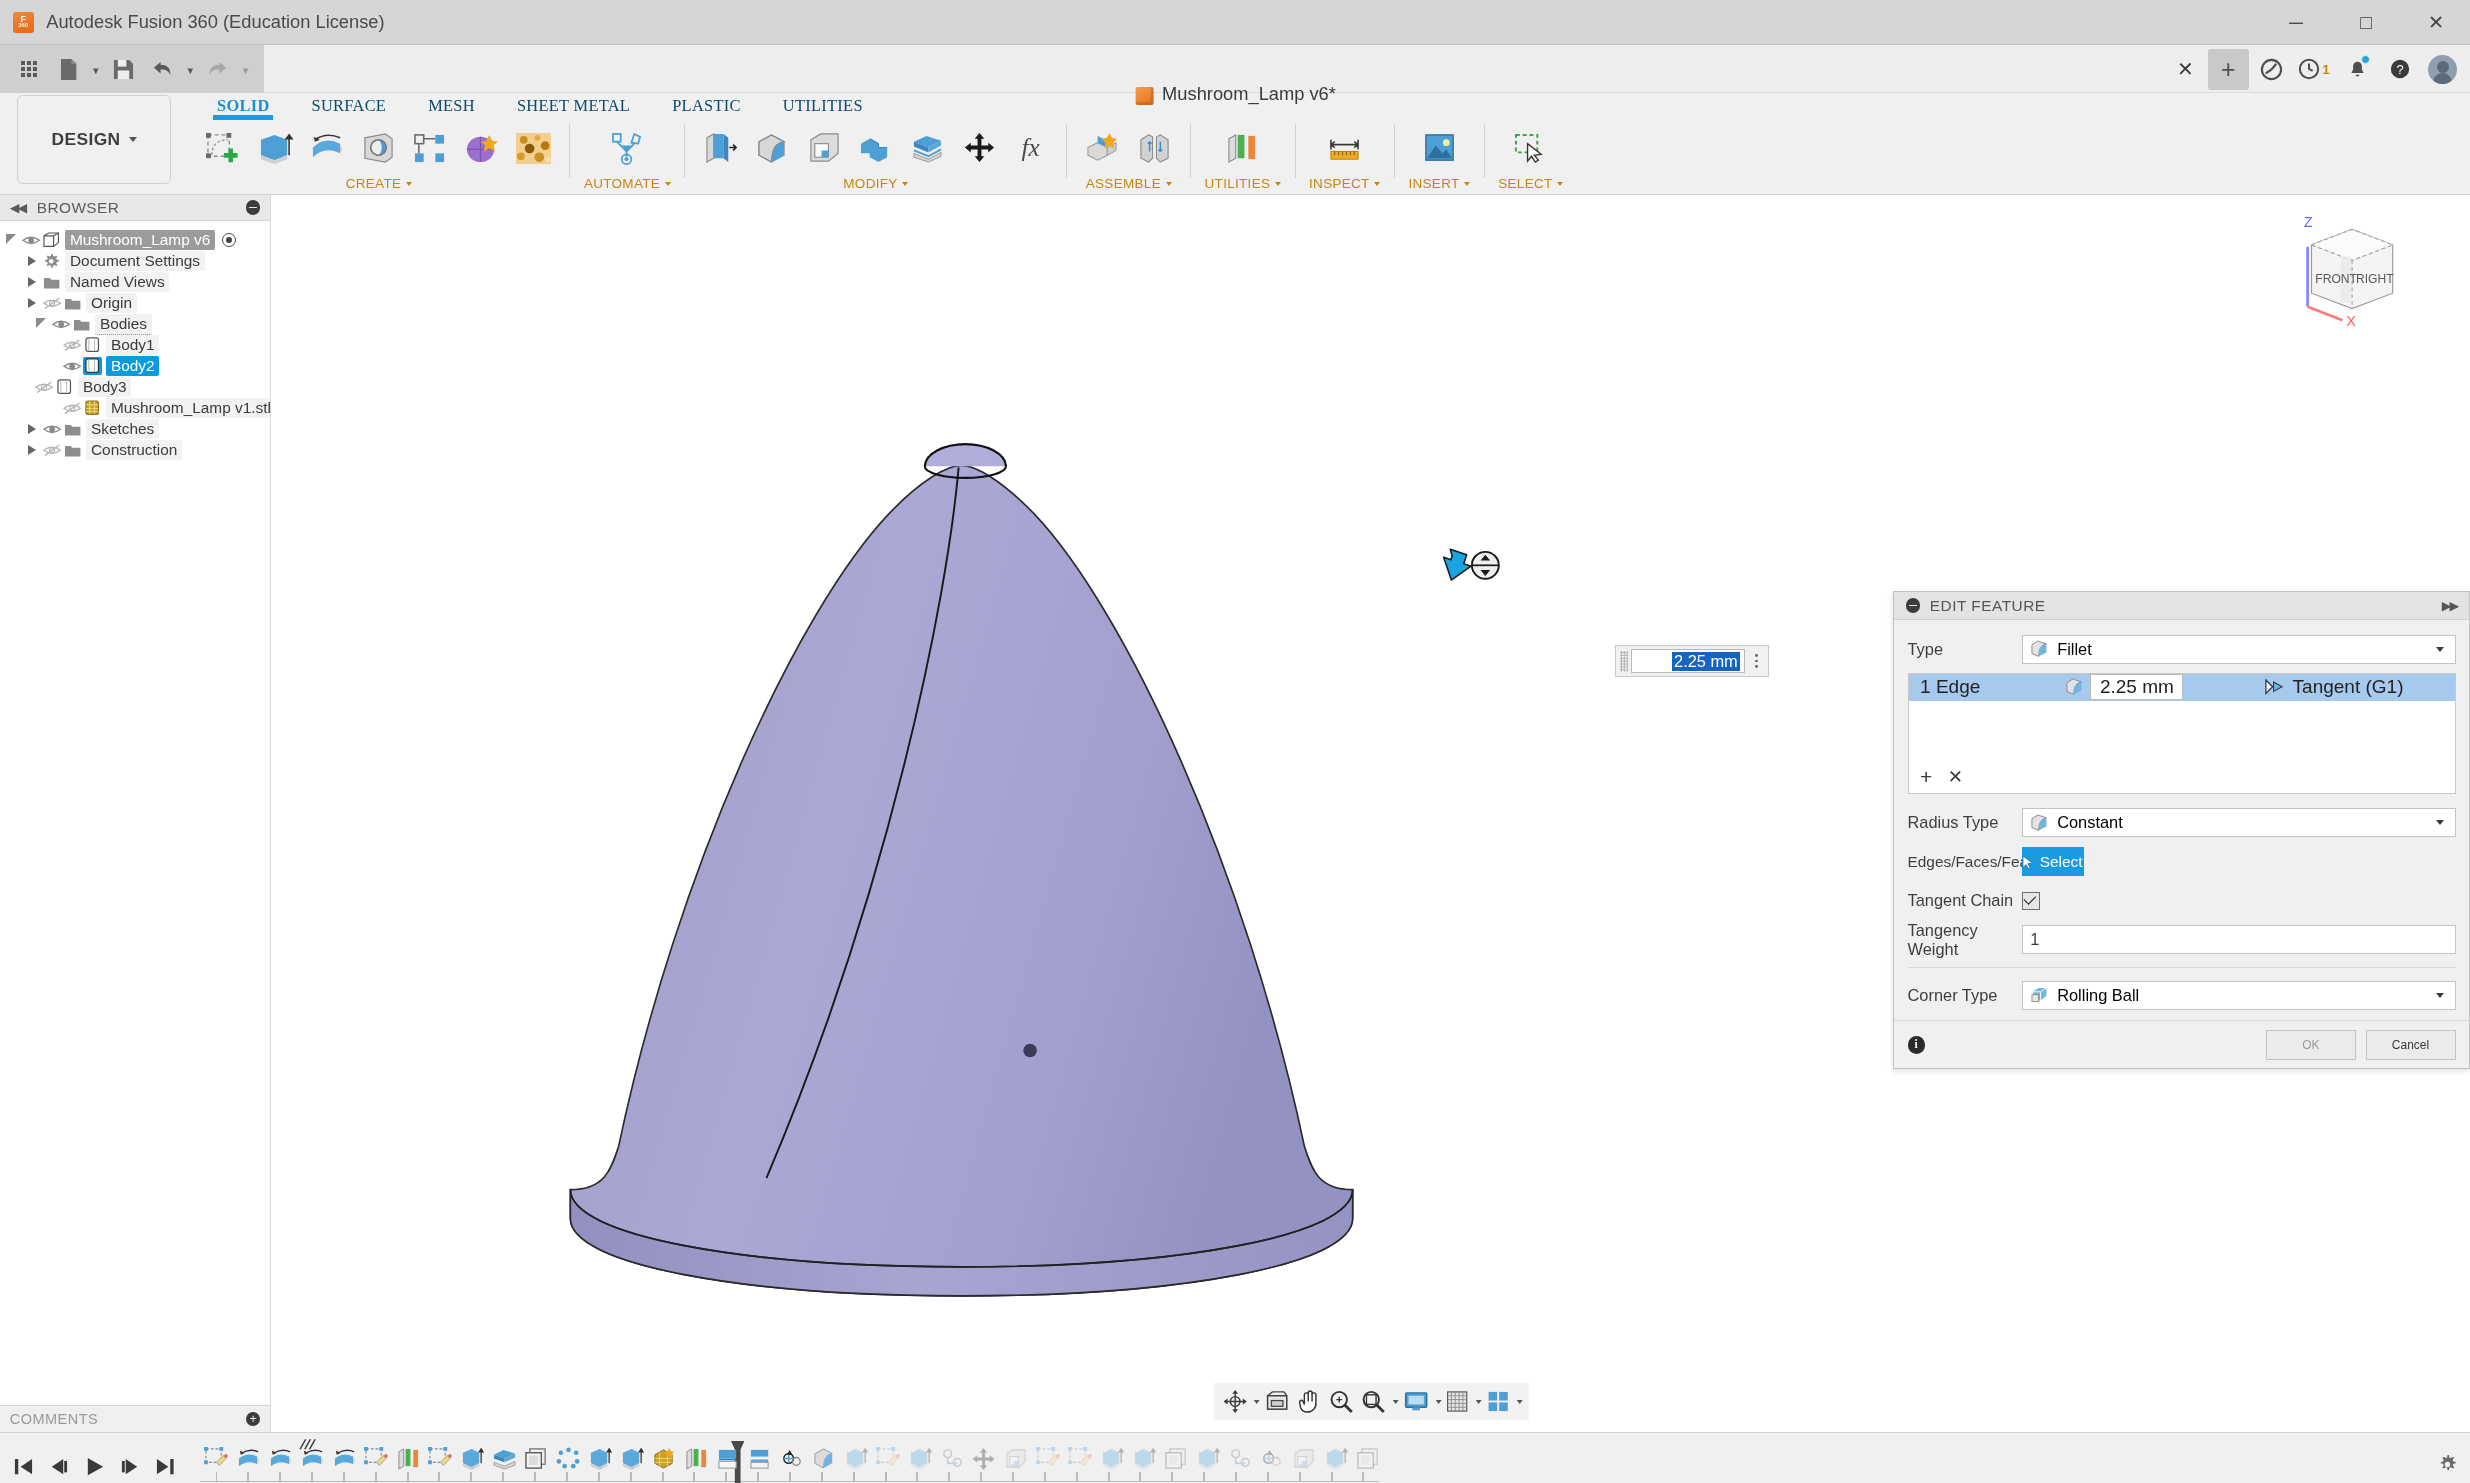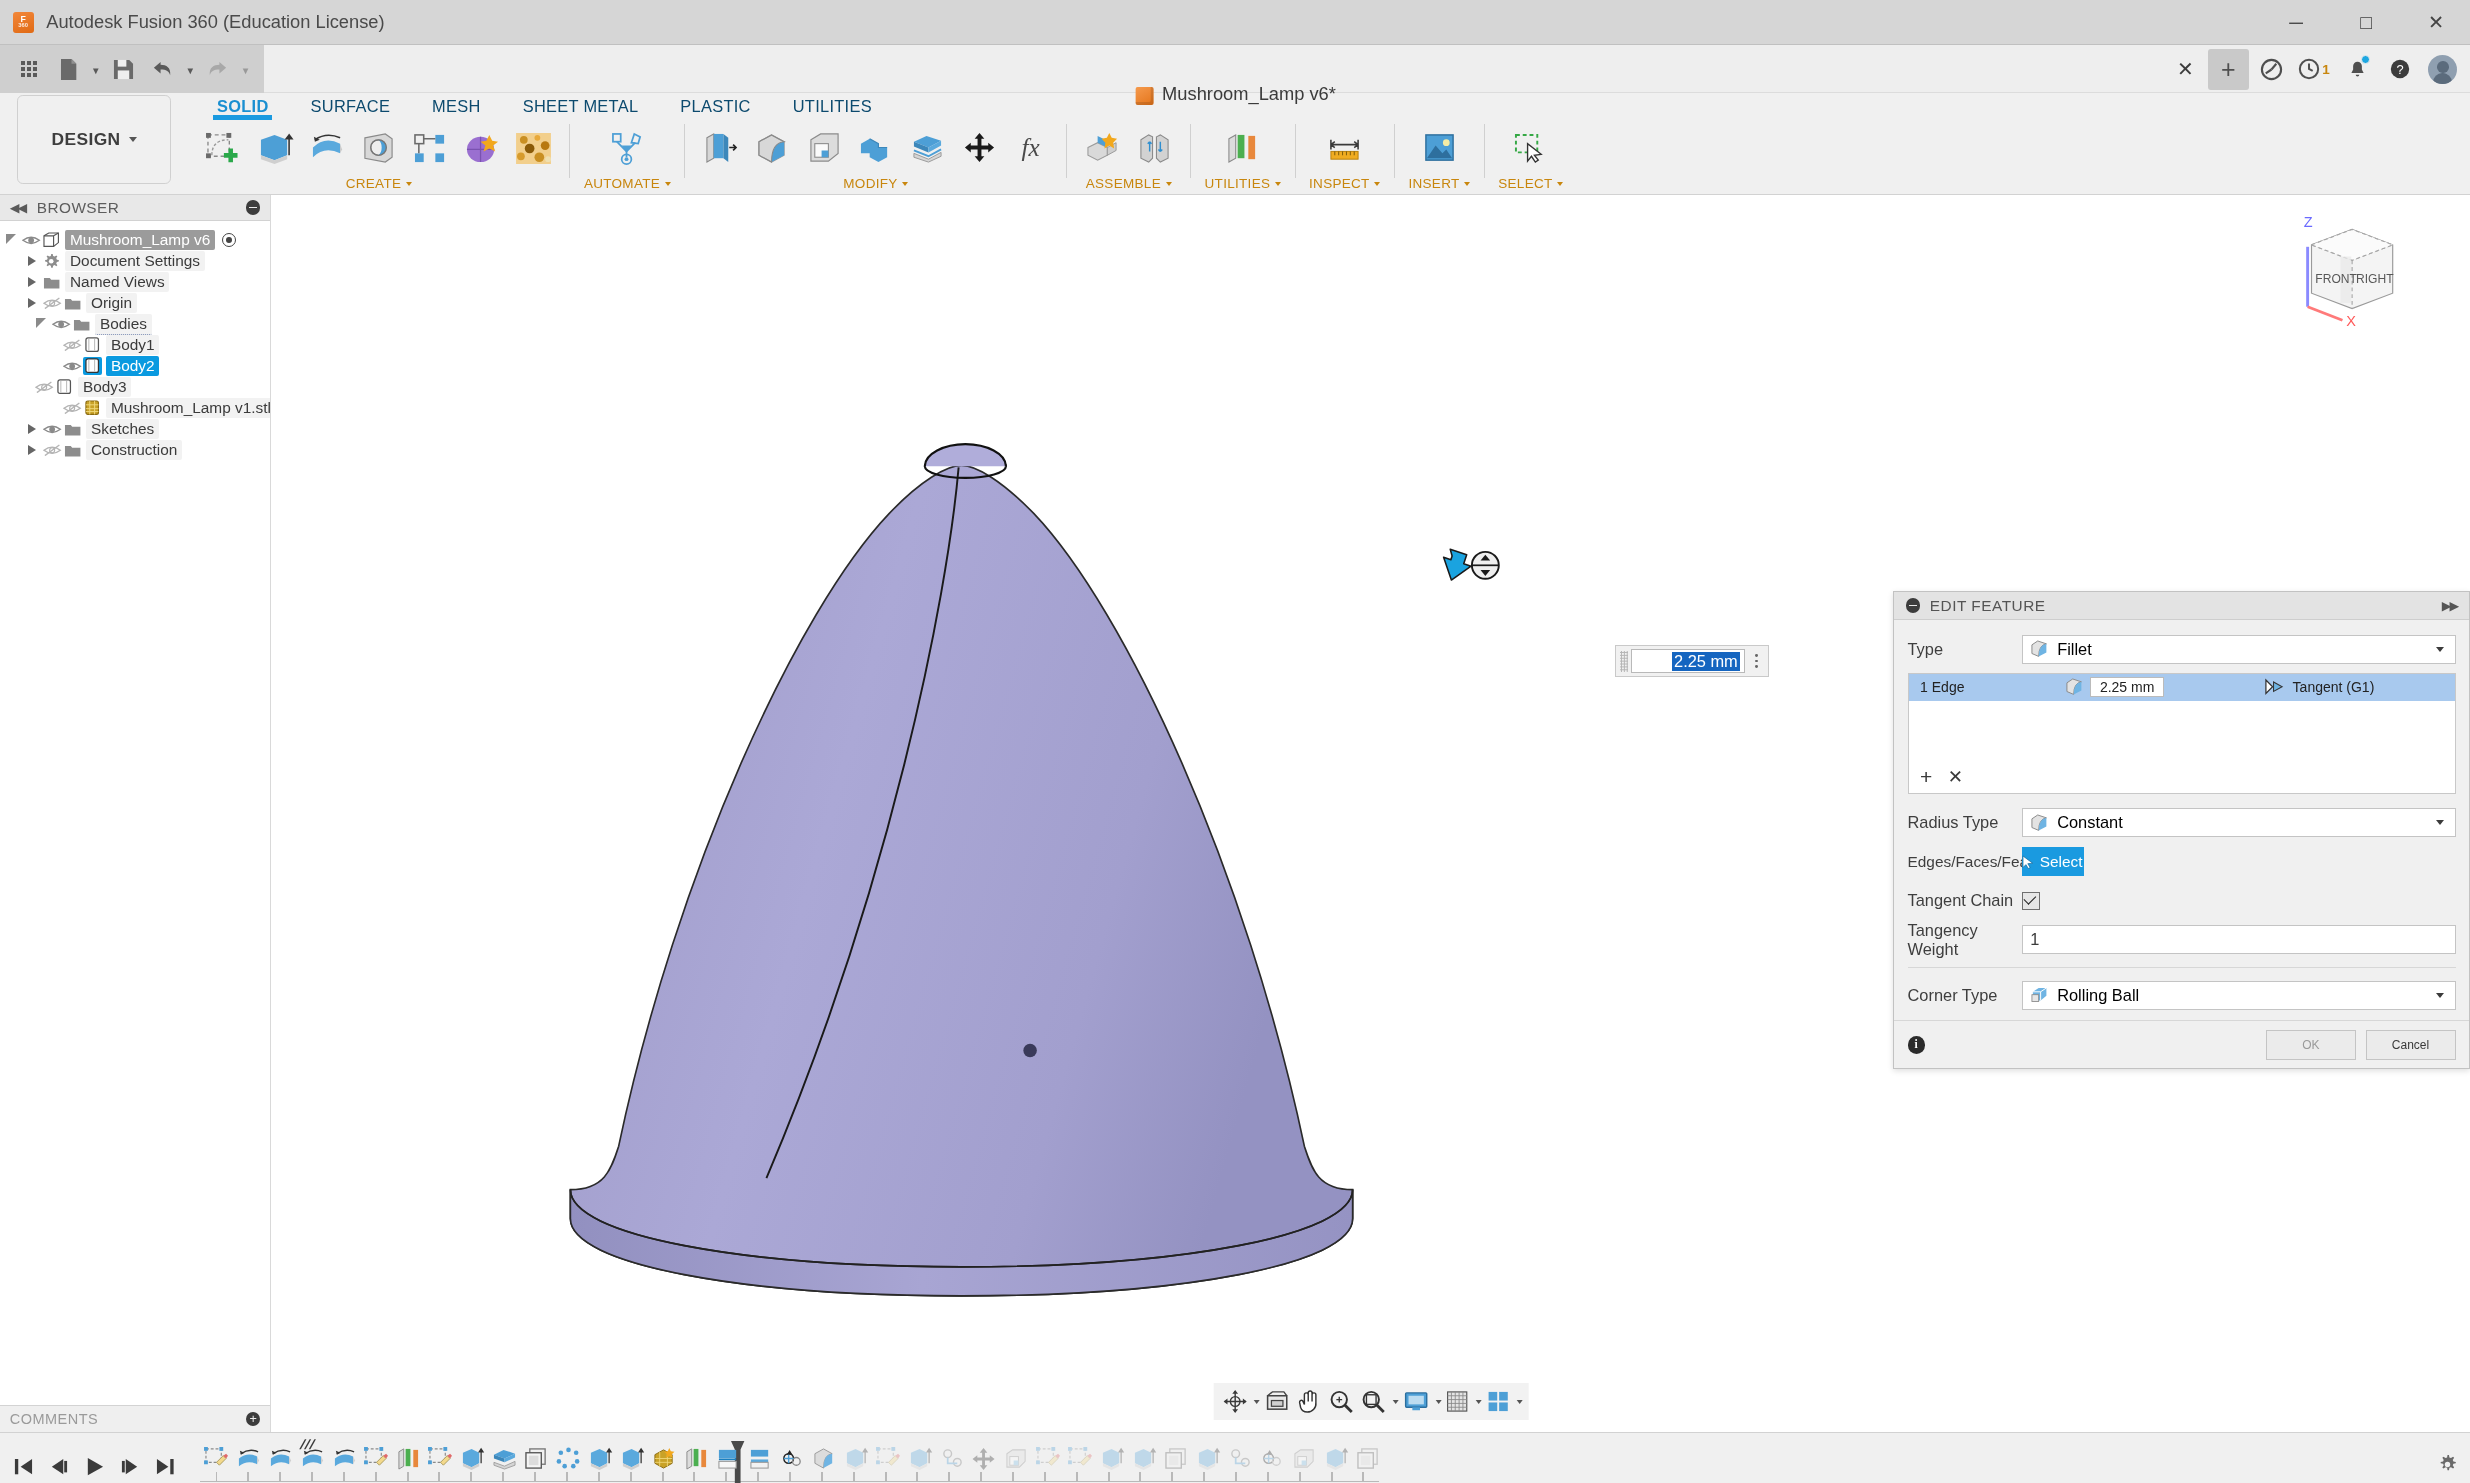--- a/index.html
+++ b/index.html
@@ -48,21 +48,21 @@
   .hbtn{width:41px;height:41px;display:flex;align-items:center;justify-content:center;color:#4f4f4f;position:relative;border-radius:2.9px}
   .hbtn.newtab{background:#c9c9c9}
   .hbtn.closeX{color:#3c3c3c;font-size:20px}
   .badge-num{font-size:13.5px;color:#c8860d;margin-left:1.9px;font-weight:bold}
   .bluedot{position:absolute;top:6.8px;right:7.7px;width:8.7px;height:8.7px;border-radius:50%;background:#1ea7e1;border:1px solid #eee}
   .avatar{width:29px;height:29px;border-radius:50%;background:#8f9fb0;display:flex;align-items:flex-end;justify-content:center;overflow:hidden}
   .avatar .head{width:11.6px;height:11.6px;border-radius:50%;background:#5b6b7c;margin-bottom:-1.9px;box-shadow:0 11.6px 0 -1px #5b6b7c,0 0 0 5.8px transparent}
   .avatar .body{width:19.3px;height:10.6px;border-radius:9.7px 9.7px 0 0;background:#5b6b7c;position:absolute;bottom:0}
 
   
-  .tabsrow{height:27px;background:#f0f0f0;display:flex;align-items:flex-end;padding-left:196px;}
+  .tabsrow{height:27px;background:#f0f0f0;display:flex;align-items:flex-end;padding-left:196px;font-family:Liberation Serif, serif;}
   .rtab{font-size:16.4px;color:#0c4a6e;padding:0 21px 3.9px 21px;letter-spacing:0.3px;position:relative;}
   .rtab.active{color:#1a8fd1;font-weight:bold}
   .rtab.active:after{content:"";position:absolute;left:17.4px;right:17.4px;bottom:0;height:4.8px;background:#1a9ae0}
 
   .ribbon{height:75px;background:#f0f0f0;display:flex;align-items:flex-start;border-bottom:1px solid #d2d2d2;position:relative}
   .wsbox{
     position:absolute;left:17.4px;top:-25px;width:154px;height:89px;border:1px solid #d0d0d0;border-radius:5.8px;
     background:#f0f0f0;display:flex;align-items:center;justify-content:center;gap:8.7px;
   }
   .wsbox .lbl{font-weight:bold;font-size:17.4px;color:#3e3e3e;letter-spacing:0.4px}
@@ -135,21 +135,21 @@
   .frow{display:flex;align-items:center;height:39px}
   .flabel{width:114px;color:#3e3e3e;font-size:16.4px}
   .fctl{flex:1}
   .select{
     height:29px;background:#fff;border:1px solid #c4c4c4;display:flex;align-items:center;padding:0 7.7px;gap:7.7px;position:relative
   }
   .select .val{flex:1;color:#000000}
   .select .sc{width:0;height:0;border-left:4.8px solid transparent;border-right:4.8px solid transparent;border-top:5.8px solid #3b3b3b;margin-right:2.9px}
 
   .listbox{border:1px solid #c8c8c8;background:#fff;height:121px;margin:3.9px 0 9.7px 0;position:relative}
-  .listrow{height:27px;background:#a8c9ee;display:flex;align-items:center;padding:0 11.6px;font-size:14px;color:#222}
+  .listrow{height:27px;background:#a8c9ee;display:flex;align-items:center;padding:0 11.6px;font-size:19px;color:#222}
   .listrow .c1{width:145px}
   .listrow .c2{flex:1;display:flex;align-items:center;gap:5.8px}
   .listrow .valbox{background:#fff;border:1px solid #bbb;padding:1px 8.7px;}
   .listrow .c3{width:179px;display:flex;align-items:center;gap:7.7px}
   .listtools{position:absolute;left:0;bottom:0;height:31px;display:flex;align-items:center;gap:15.4px;padding-left:11.6px;font-size:21px;color:#3a3a3a}
 
   .btn-select{height:29px;width:62px;background:#1a9ae0;color:#fff;display:flex;align-items:center;justify-content:center;gap:4.8px;font-size:15.4px}
   .chk{width:18.3px;height:18.3px;border:1.4px solid #6f6f6f;background:#e6e6e6;display:flex;align-items:center;justify-content:center}
   .chk:after{content:"";width:9.7px;height:5.8px;border-left:1.9px solid #222;border-bottom:1.9px solid #222;transform:rotate(-45deg) translate(1px,-1.9px)}
   .txtinput{height:29px;background:#fff;border:1px solid #c4c4c4;display:flex;align-items:center;padding:0 7.7px;color:#3b3b3b}

